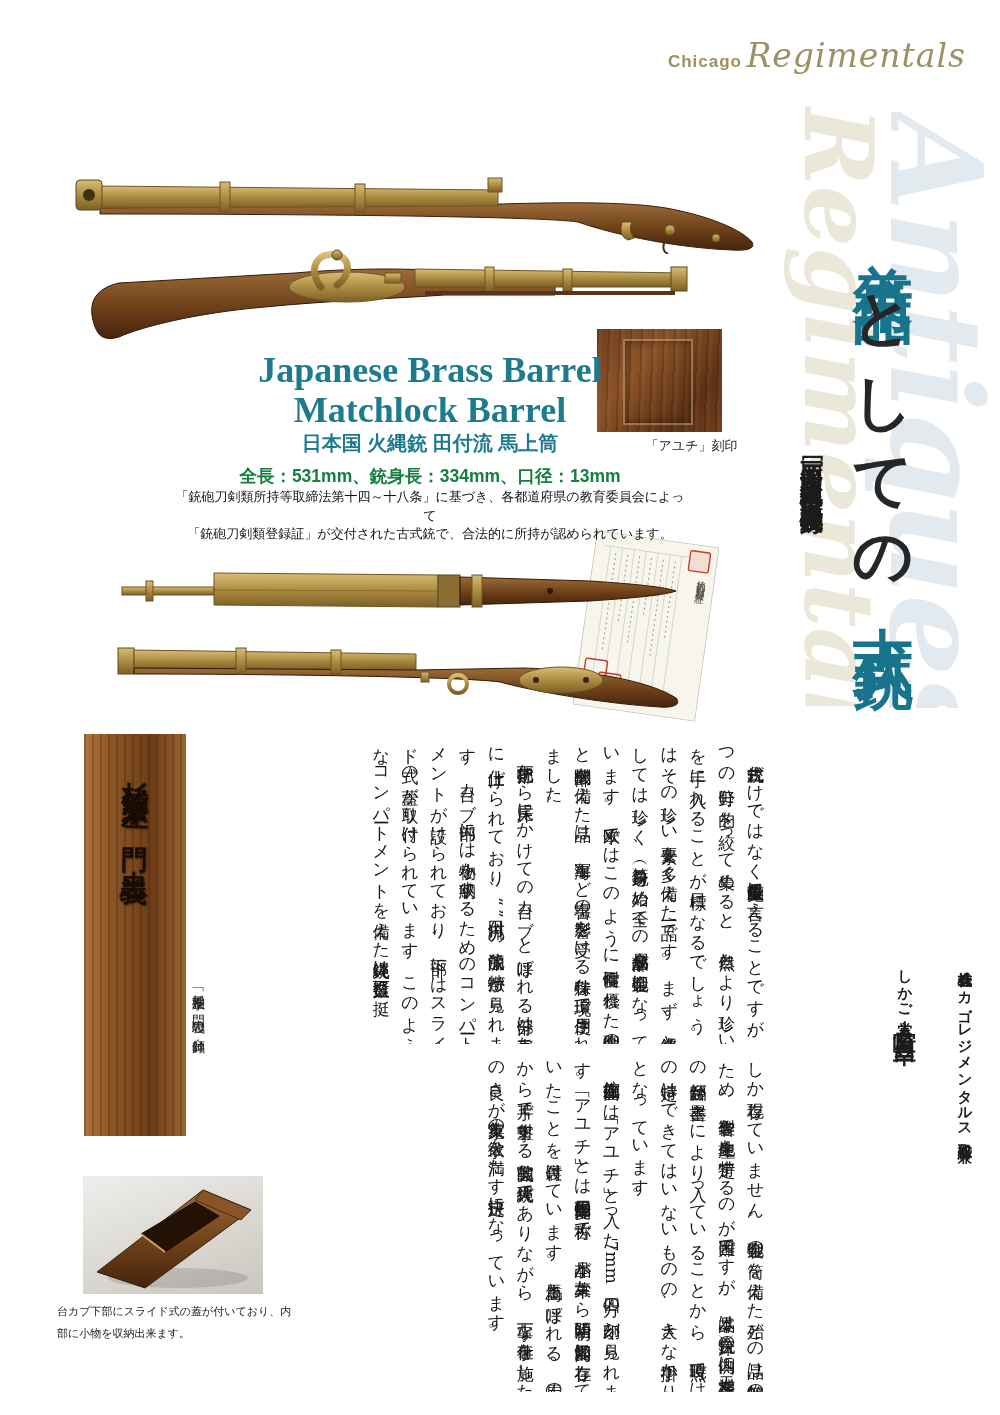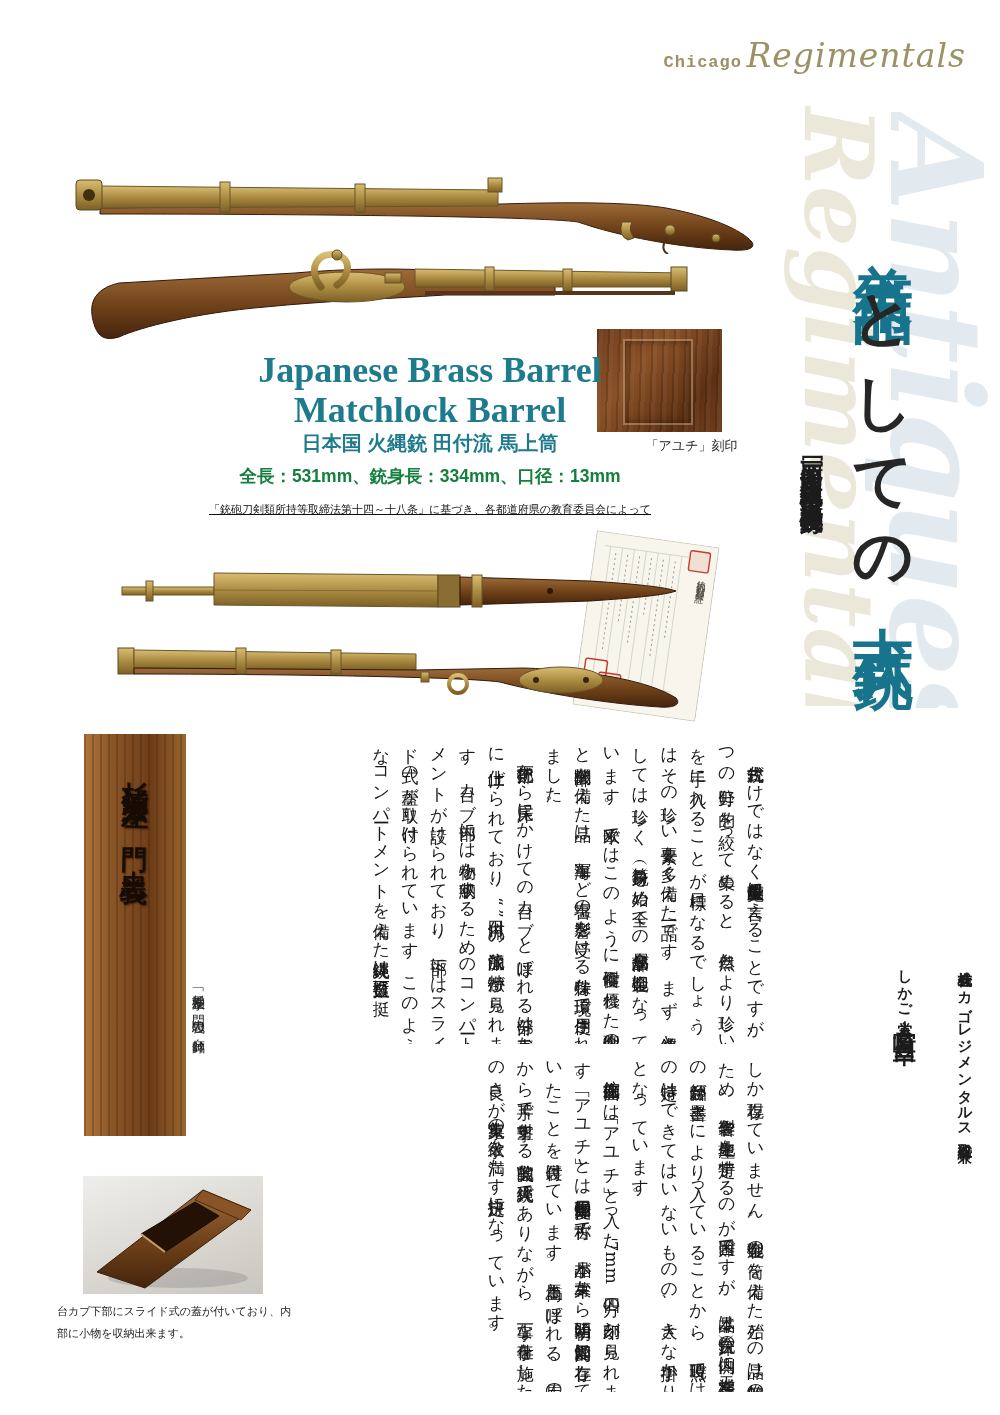--- a/index.html
+++ b/index.html
@@ -9,21 +9,21 @@
   .vtext{writing-mode:vertical-rl;text-orientation:mixed;}
 
   
   .wm{font-family:"DejaVu Serif","Liberation Serif",serif;font-weight:bold;font-style:italic;
       overflow:hidden;z-index:0;line-height:1;user-select:none;}
   #wm1{left:774px;top:106px;height:600px;width:112px;font-size:96px;color:#dcd6bc;opacity:.55;}
   #wm2{left:858px;top:112px;height:596px;width:142px;font-size:128px;color:#dde6ec;opacity:.8;}
 
   
   #logo{right:34px;top:36px;color:#9b9164;z-index:4;white-space:nowrap;}
-  #logo .prefix{font-family:Liberation Mono, monospace;font-weight:bold;font-size:17px;letter-spacing:1px;margin-left:36px;}
+  #logo .prefix{font-family:Liberation Sans, sans-serif;font-weight:bold;font-size:17px;letter-spacing:1px;margin-left:36px;}
   #logo .name{font-family:"DejaVu Serif","Liberation Serif",serif;font-style:italic;font-size:33px;letter-spacing:1px;}
 
   
   .photo{z-index:2;}
   #cert-wrap{left:584px;top:538px;width:124px;height:176px;transform:rotate(8deg);z-index:1;}
   #cert-label{position:absolute;right:7px;top:28px;writing-mode:vertical-rl;font-size:9px;
               letter-spacing:2px;color:#4a4a40;font-family:"Liberation Serif",serif;}
   #stamp{left:597px;top:329px;width:125px;height:103px;
          background:linear-gradient(130deg,#713f20 0%,#8a5126 35%,#5e3114 75%,#6e3c1c 100%);}
   #stamp .grain{position:absolute;inset:0;
@@ -40,21 +40,21 @@
          text-shadow:1px 1px 2px rgba(20,8,0,.55);}
   #compphoto{left:83px;top:1176px;width:180px;height:118px;
          background:linear-gradient(160deg,#efeeec 0%,#d9d6d0 60%,#c9c5bf 100%);}
 
   
   #titleblock{left:170px;top:350px;width:520px;text-align:center;z-index:3;}
   .en-title{font-family:"Liberation Serif","DejaVu Serif",serif;font-weight:bold;
             font-size:36px;line-height:40px;color:#1e7b8e;}
   .jp-sub{font-size:20px;font-weight:bold;color:#1e7b8e;}
   .specs{font-size:17.5px;font-weight:bold;color:#15803d;margin-top:7px;}
-  .legal{font-size:11px;line-height:18.5px;color:#111;margin-top:12px;text-decoration:underline;}
+  .legal{font-size:13px;line-height:18.5px;color:#111;}
 
   .caption{color:#222;z-index:3;}
   #stamp-cap{left:624px;top:437px;width:135px;text-align:center;font-size:13px;}
   #stockcap{left:189px;top:983px;height:215px;font-size:13px;letter-spacing:1px;}
   #compcap{left:57px;top:1301px;width:237px;font-size:11px;line-height:21.5px;font-weight:500;text-align:left;}
 
   
   #vtitle{left:854px;top:214px;height:745px;font-size:60px;font-weight:800;
           letter-spacing:13px;z-index:3;line-height:1;
           font-family:"DejaVu Sans","Liberation Sans",sans-serif;}
@@ -142,20 +142,21 @@
   </div>
   <div id="stamp-cap" class="abs caption">「アユチ」刻印</div>
 
   <div id="titleblock" class="abs">
     <div class="en-title">Japanese Brass Barrel</div>
     <div class="en-title">Matchlock Barrel</div>
     <div class="jp-sub">日本国 火縄銃 田付流 馬上筒</div>
     <div class="specs">全長：531mm、銃身長：334mm、口径：13mm</div>
     <div class="legal">
       <div>「銃砲刀剣類所持等取締法第十四～十八条」に基づき、各都道府県の教育委員会によって</div>
+      <div>「銃砲刀剣類登録証」が交付された古式銃で、合法的に所持が認められています。</div>
     </div>
   </div>
 
   <div id="cert-wrap" class="abs">
     <svg width="124" height="176" viewBox="0 0 124 176">
       <rect x="0.5" y="0.5" width="123" height="175" fill="#f7f5ec" stroke="#c9c7ba"></rect>
       <g stroke="#b9c9b4" stroke-width="0.6">
         <line x1="16" y1="14" x2="16" y2="150"></line>
           <line x1="28" y1="14" x2="28" y2="150"></line>
         <line x1="40" y1="14" x2="40" y2="150"></line>

